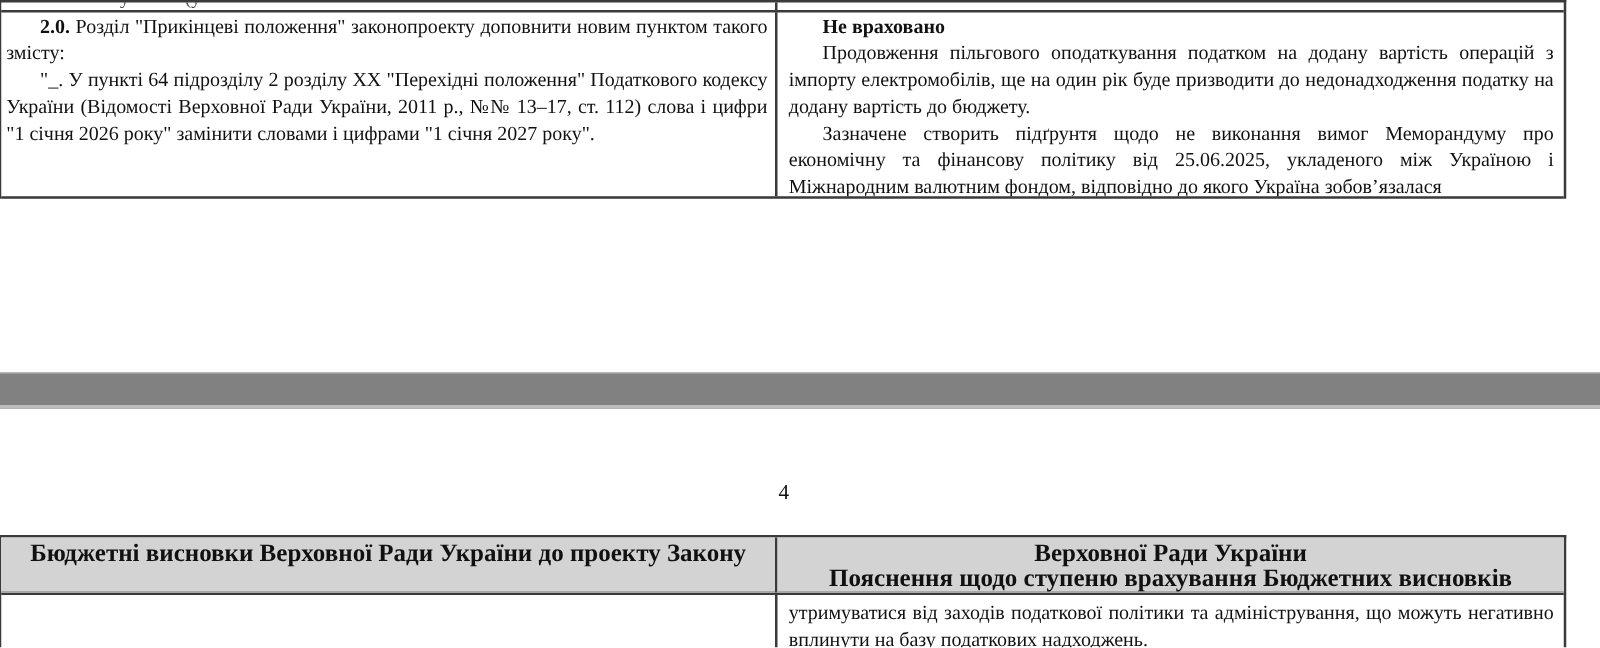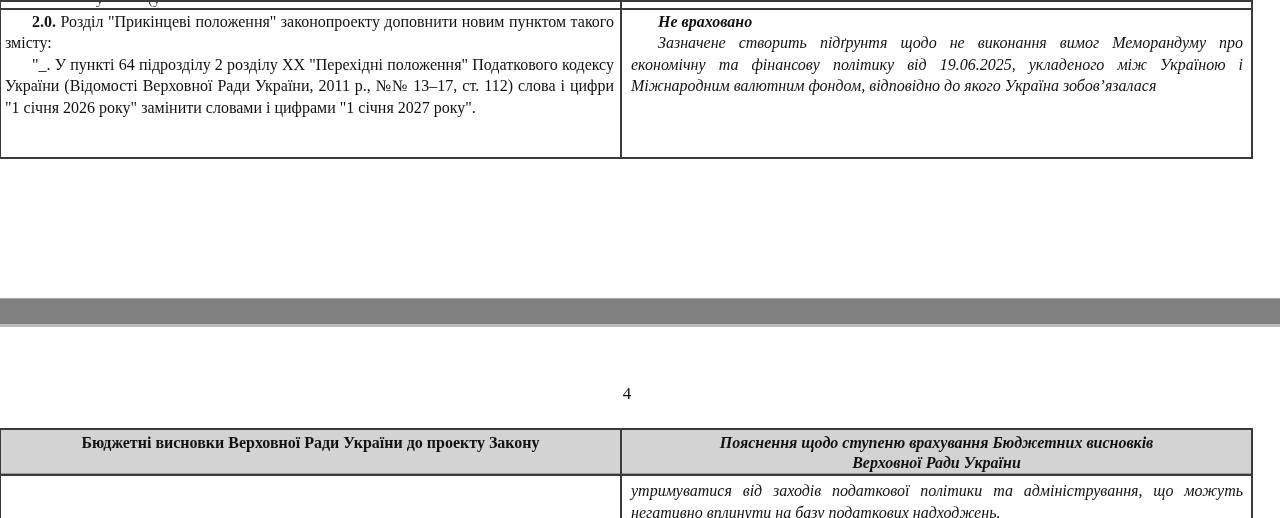--- a/index.html
+++ b/index.html
@@ -21,21 +21,21 @@
     width: 1254px;
     border: 2px solid #3a3a3a;
   }
   .row { display: flex; }
   .cell { overflow: hidden; }
   .cell.c-left {
     width: 621px;
     border-right: 2px solid #3a3a3a;
     flex: none;
   }
-  .cell.c-right { flex: 1; font-style: italic; }
+  .cell.c-right { flex: 1; }
 
   
   .tbl-top { top: 0; border-bottom: none; }
   .tbl-top .partial-row { height: 8px; border-bottom: 2px solid #3a3a3a; }
   .tbl-top .partial-row .cell { position: relative; height: 8px; }
   .remnant {
     position: absolute;
     top: -13px;
     font-size: 15px;
     color: #444444;
@@ -77,21 +77,21 @@
   }
 
   
   .tbl-bottom { top: 428px; border-bottom: none; height: 120px; }
   .tbl-bottom .header-row {
     border-bottom: 2px solid #3a3a3a;
   }
   .tbl-bottom .header-row .cell {
     background: #d3d3d3;
     font-weight: bold;
-    font-size: 16px;
+    font-size: 20px;
     line-height: 20px;
     text-align: center;
     padding: 3px 10px 1px 10px;
     min-height: 40px;
     box-shadow: inset 0 -1px 0 #9a9a9a;
   }
   .tbl-bottom .body-row { height: 76px; }
   .tbl-bottom .body-row .cell {
     font-size: 16px;
     line-height: 22px;
@@ -112,37 +112,38 @@
       </div>
       <div class="cell c-right"></div>
     </div>
     <div class="row main-row">
       <div class="cell c-left">
         <p><span class="bold">2.0.</span><span> Розділ "Прикінцеві положення" законопроекту доповнити новим пунктом такого змісту:</span></p>
         <p>"_. У пункті 64 підрозділу 2 розділу XX "Перехідні положення" Податкового кодексу України (Відомості Верховної Ради України, 2011 р., №№ 13–17, ст. 112) слова і цифри "1 січня 2026 року" замінити словами і цифрами "1 січня 2027 року".</p>
       </div>
       <div class="cell c-right">
         <p class="bold">Не враховано</p>
-        <p>Зазначене створить підґрунтя щодо не виконання вимог Меморандуму про економічну та фінансову політику від 19.06.2025, укладеного між Україною і Міжнародним валютним фондом, відповідно до якого Україна зобов’язалася</p>
+        <p>Продовження пільгового оподаткування податком на додану вартість операцій з імпорту електромобілів, ще на один рік буде призводити до недонадходження податку на додану вартість до бюджету.</p>
+        <p>Зазначене створить підґрунтя щодо не виконання вимог Меморандуму про економічну та фінансову політику від 25.06.2025, укладеного між Україною і Міжнародним валютним фондом, відповідно до якого Україна зобов’язалася</p>
       </div>
     </div>
   </div>
 
   <div class="sep-bar"></div>
 
   <div class="page-num">4</div>
 
   <div class="tbl tbl-bottom">
     <div class="row header-row">
       <div class="cell c-left">
         <div>Бюджетні висновки Верховної Ради України до проекту Закону</div>
       </div>
       <div class="cell c-right">
+        <div>Верховної Ради України</div>
         <div>Пояснення щодо ступеню врахування Бюджетних висновків</div>
-        <div>Верховної Ради України</div>
       </div>
     </div>
     <div class="row body-row">
       <div class="cell c-left"></div>
       <div class="cell c-right">
         <p>утримуватися від заходів податкової політики та адміністрування, що можуть негативно вплинути на базу податкових надходжень.</p>
       </div>
     </div>
   </div>
 

